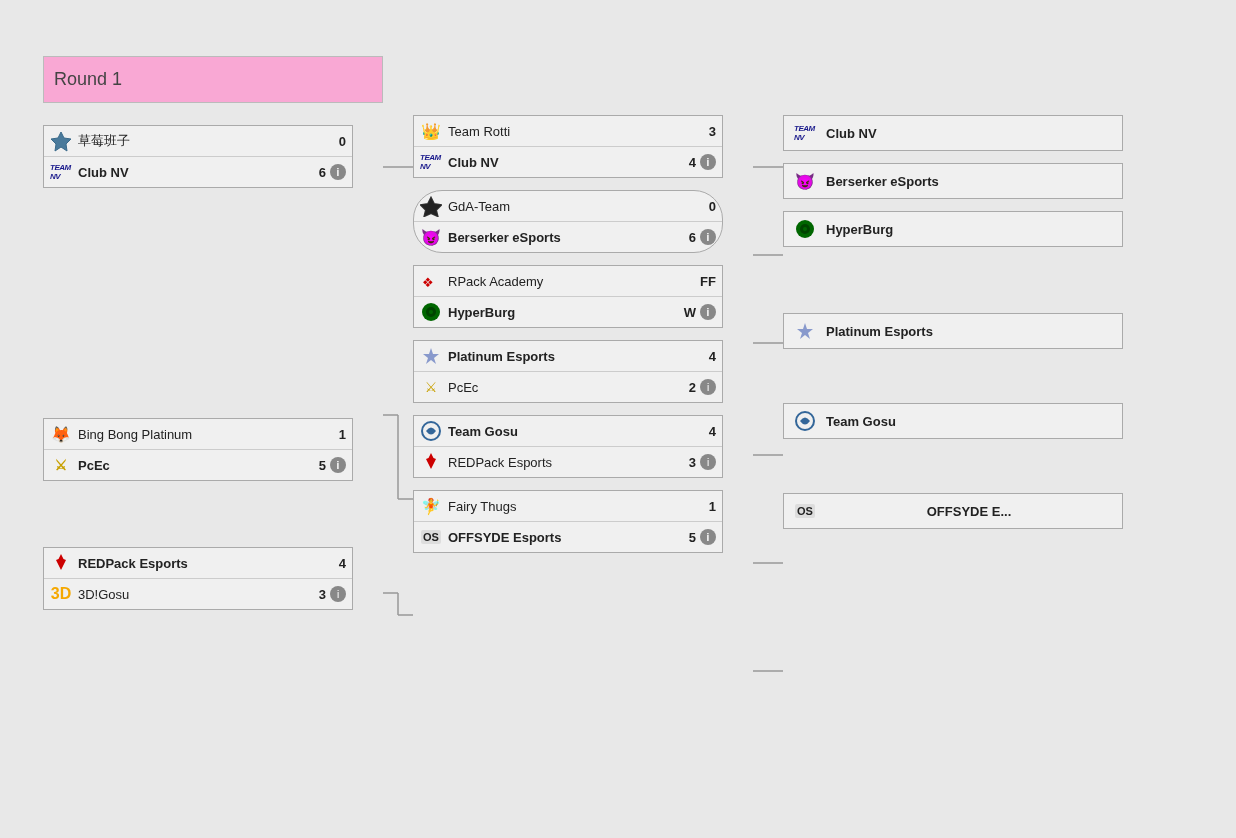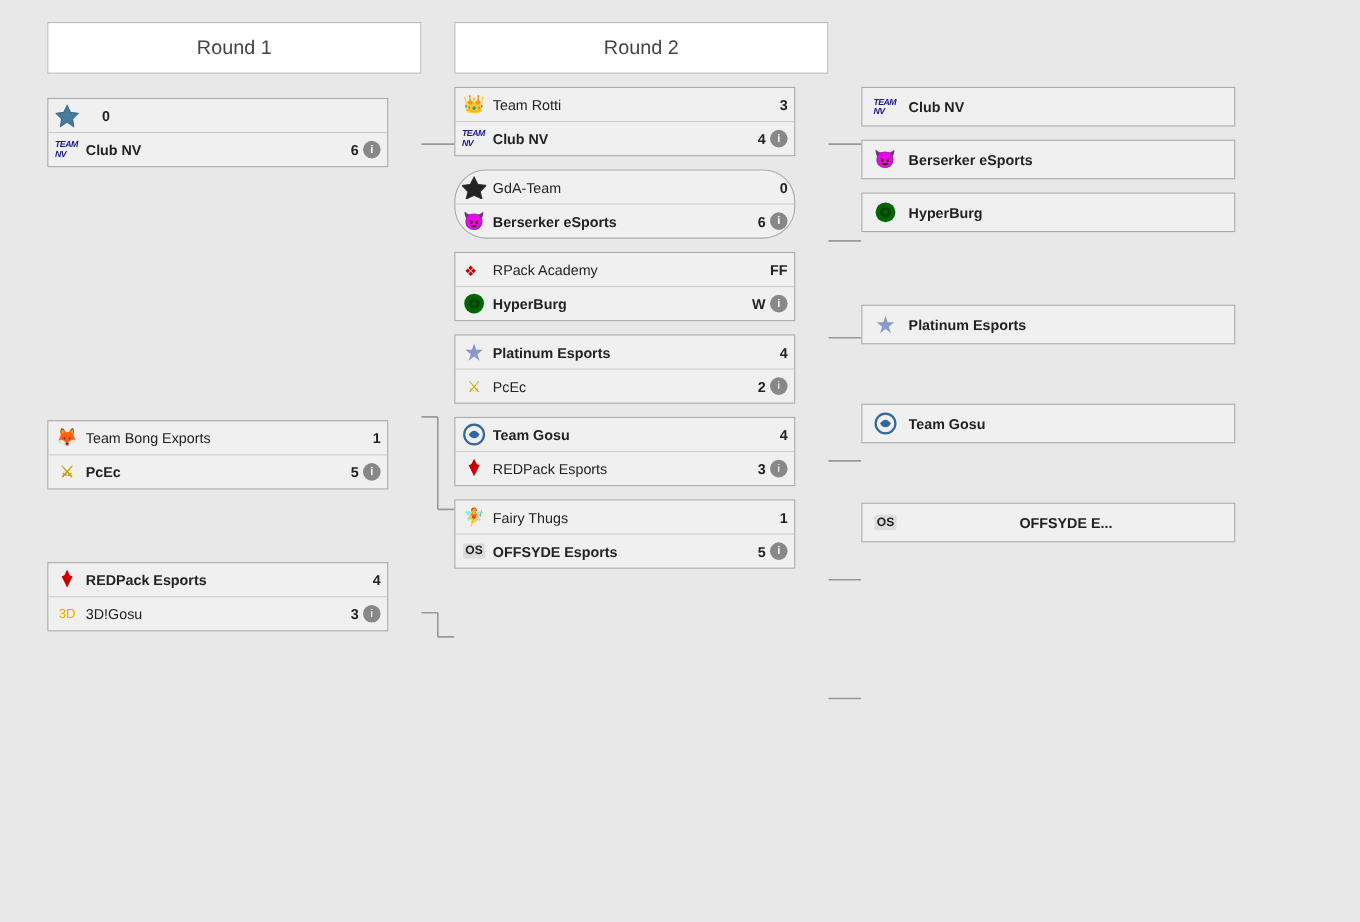--- a/index.html
+++ b/index.html
@@ -83,26 +83,26 @@
       min-height: 36px;
     }
 
     .headers-row {
       display: flex;
       flex-direction: row;
       margin-bottom: 12px;
     }
 
     .header-box {
-      background: #ffffff;
+      background: #f9a8d4;
       border: 1px solid #bbb;
-      text-align: center;
       padding: 12px 10px;
       font-size: 18px;
       color: #444;
+      margin-top: 36px;
     }
 
     .h1 { width: 340px; }
     .h2 { width: 340px; margin-left: 30px; }
     .h3 { width: 340px; margin-left: 30px; }
 
     
     .nv-logo {
       font-size: 9px;
       font-weight: bold;
@@ -119,35 +119,35 @@
     }
 
   </style>
 </head>
 <body>
 
 <div class="full-bracket">
 
   <div class="headers-row">
     <div class="header-box h1">Round 1</div>
-    <div class="header-box h2">Round 2</div>
   </div>
 
   <div style="display:flex; flex-direction:row; align-items:flex-start; position:relative;">
 
     <div style="width:340px; display:flex; flex-direction:column; gap:0;">
 
       <div style="margin-top:10px; margin-bottom:0;">
         <div class="match-box" style="width:310px;">
           <div class="match-row">
             <div class="team-logo">
               <svg width="22" height="22" viewBox="0 0 22 22">
                   <polygon points="11,2 14,8 21,9 16,14 17,21 11,17 5,21 6,14 1,9 8,8" fill="#4a7a9b" stroke="#3a6a8b" stroke-width="1"></polygon>
                 </svg>
             </div>
+            <span class="team-name">草莓班子</span>
             <span class="team-score">0</span>
           </div>
           <div class="match-row winner">
             <div class="team-logo">
               <span class="nv-logo" style="font-size:8px; color:#1a1a8c; font-weight:bold; font-style:italic;">TEAM NV</span>
             </div>
             <span class="team-name">Club NV</span>
             <span class="team-score">6</span>
             <div class="info-dot">i</div>
           </div>
@@ -155,21 +155,21 @@
       </div>
 
       <div style="height:230px;"></div>
 
       <div style="margin-bottom:6px;">
         <div class="match-box" style="width:310px;">
           <div class="match-row">
             <div class="team-logo">
               <span style="font-size:16px;">🦊</span>
             </div>
-            <span class="team-name">Team Bong Exports</span>
+            <span class="team-name">Bing Bong Platinum</span>
             <span class="team-score">1</span>
           </div>
           <div class="match-row winner">
             <div class="team-logo">
               <span style="font-size:14px; color:#c8a000;">⚔</span>
             </div>
             <span class="team-name">PcEc</span>
             <span class="team-score">5</span>
             <div class="info-dot">i</div>
           </div>
@@ -182,21 +182,21 @@
             <div class="team-logo">
               <svg width="22" height="22" viewBox="0 0 22 22">
                   <path d="M11 2 L14 8 L11 6 L8 8 Z M6 8 L11 6 L16 8 L11 18 Z" fill="#cc0000"></path>
                 </svg>
             </div>
             <span class="team-name"><strong>REDPack Esports</strong></span>
             <span class="team-score">4</span>
           </div>
           <div class="match-row">
             <div class="team-logo">
-              <span style="font-size:12px; font-weight:normal; color:#f5a800;">3D</span>
+              <span style="font-size:16px; font-weight:bold; color:#f5a800;">3D</span>
             </div>
             <span class="team-name">3D!Gosu</span>
             <span class="team-score">3</span>
             <div class="info-dot">i</div>
           </div>
         </div>
       </div>
 
     </div>
 

